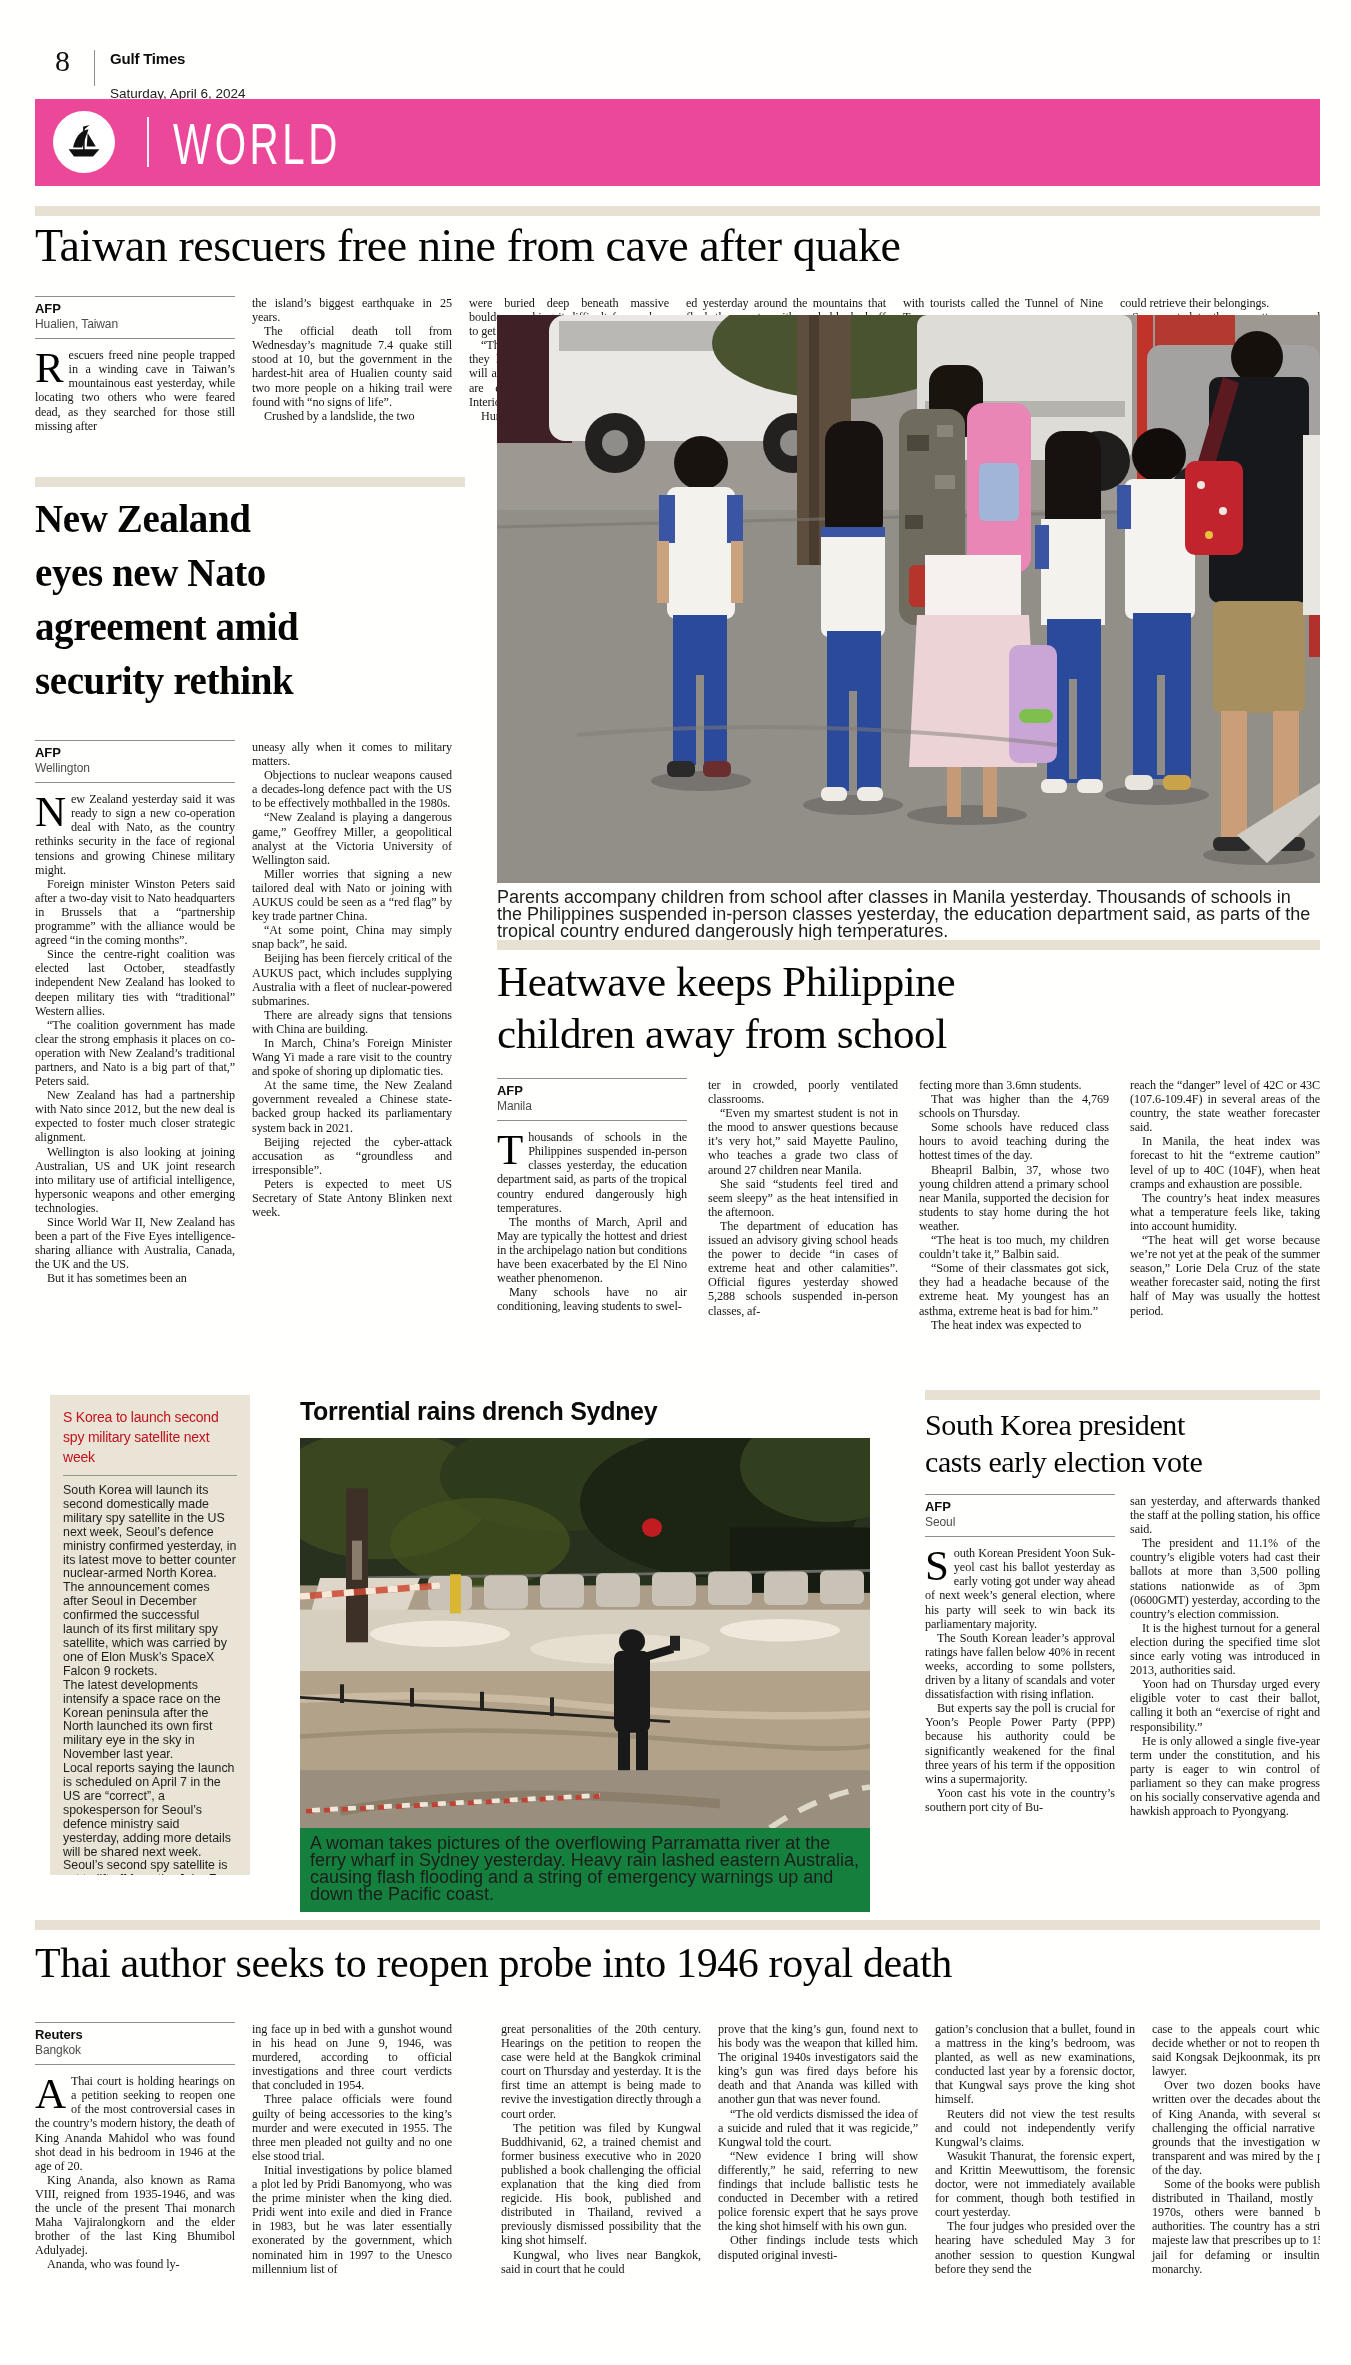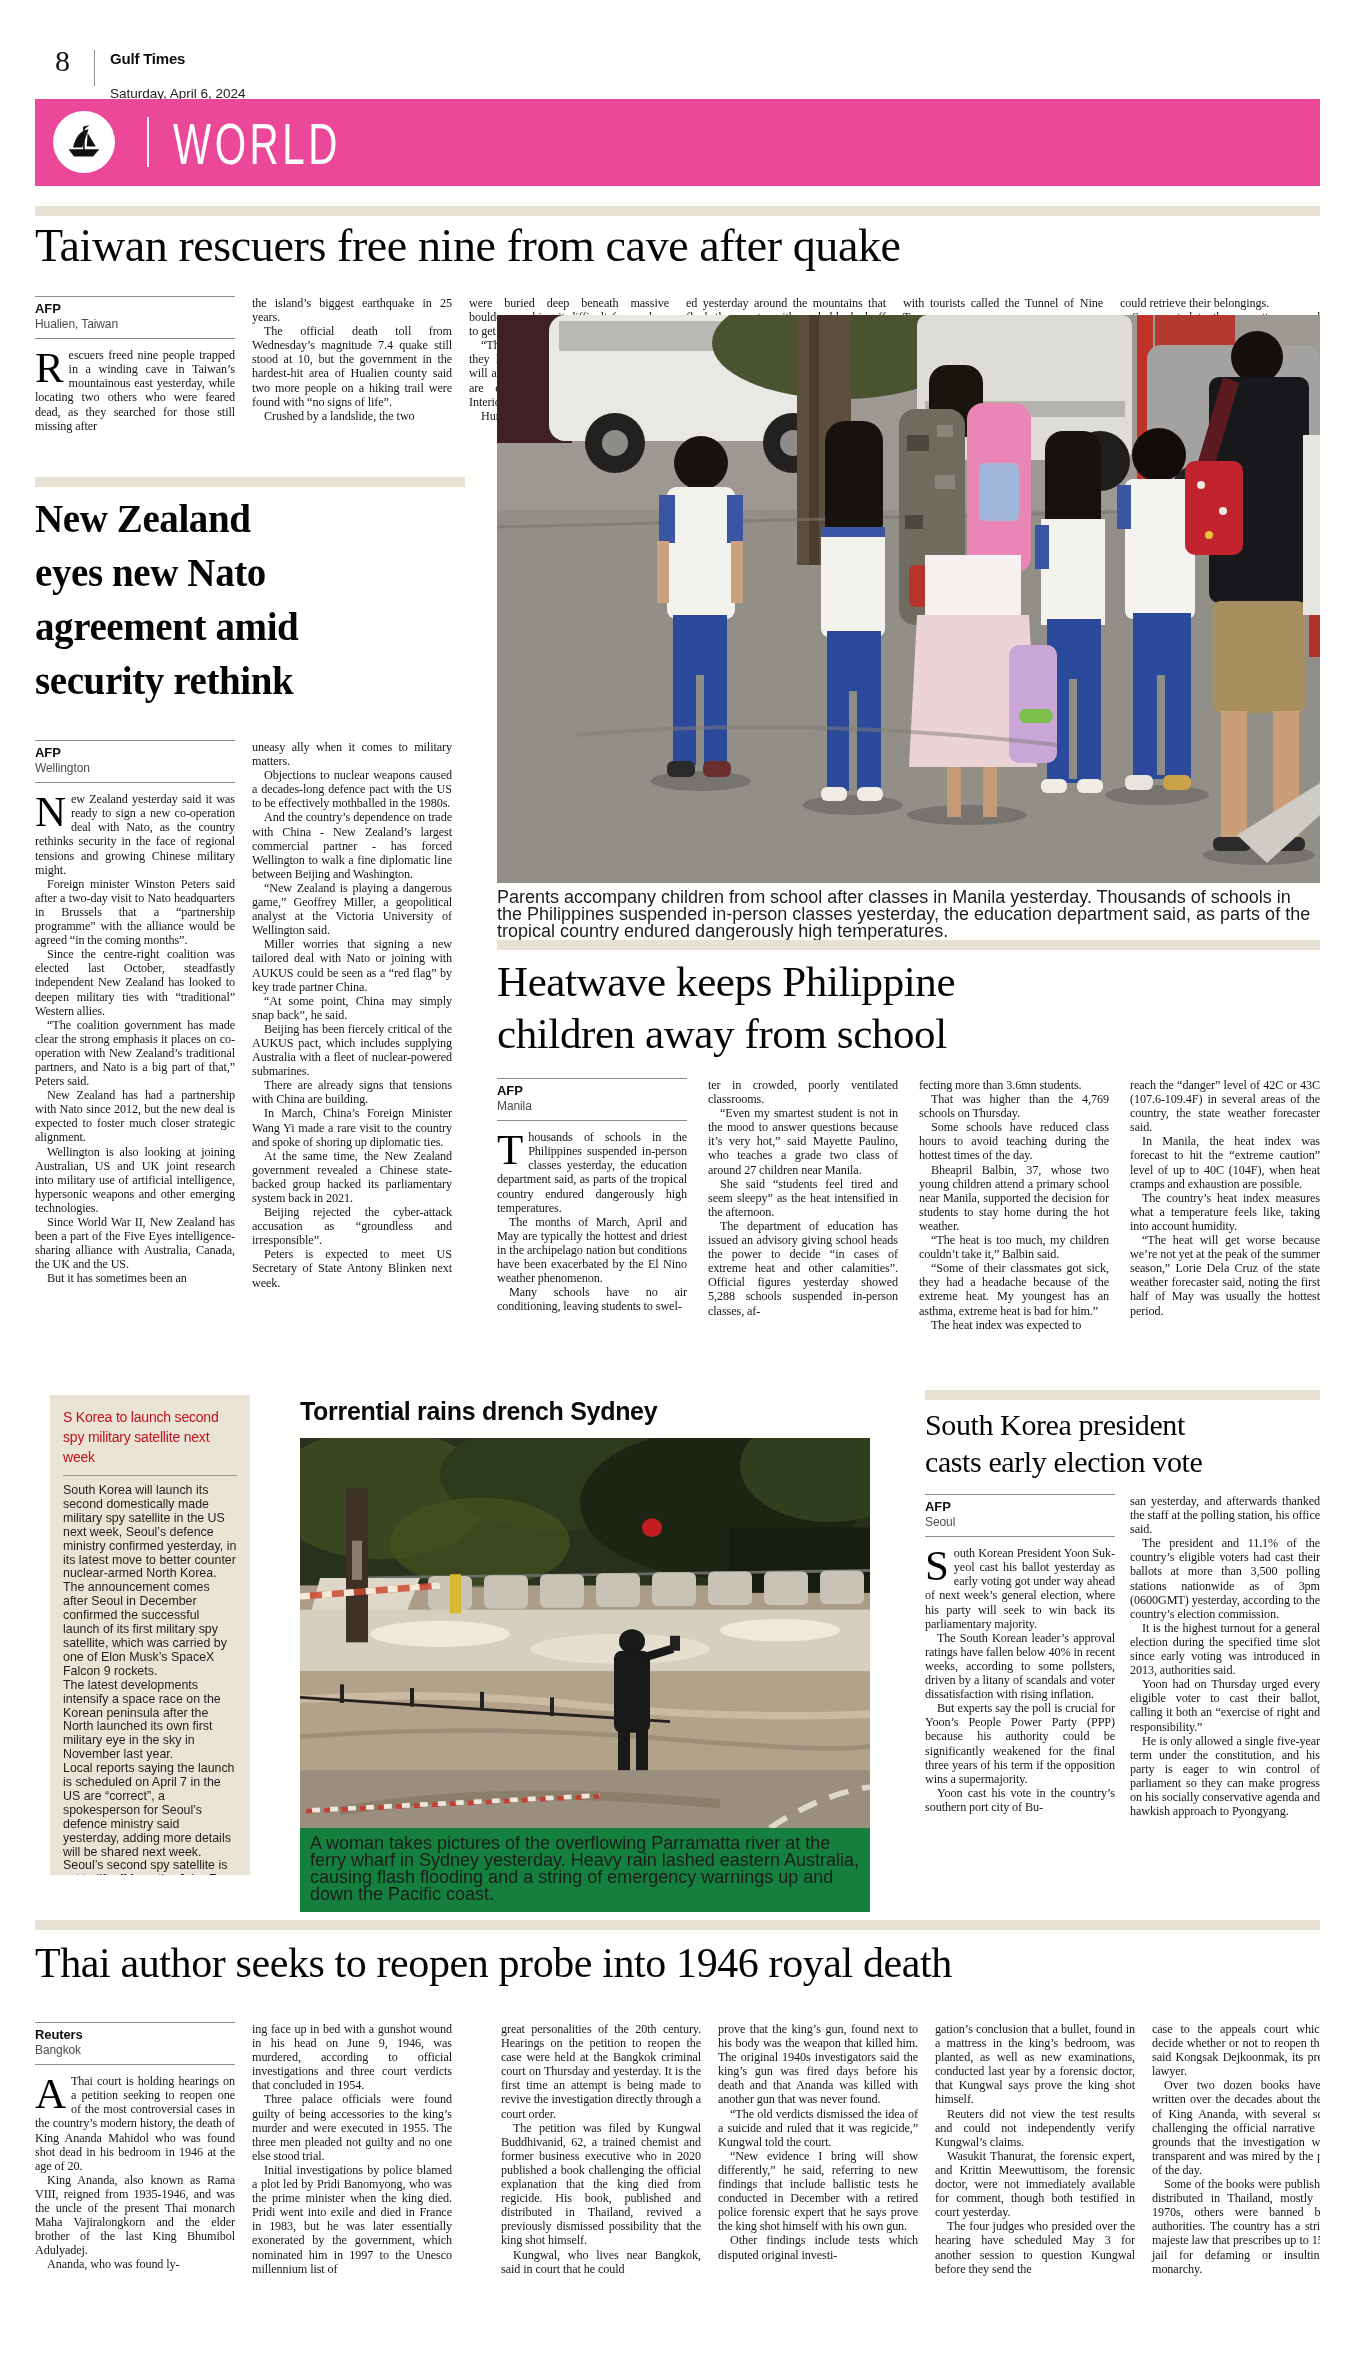--- a/index.html
+++ b/index.html
@@ -132,21 +132,20 @@
           <p>“The coalition government has made clear the strong emphasis it places on co-operation with New Zealand’s traditional partners, and Nato is a big part of that,” Peters said.</p>
           <p>New Zealand has had a partnership with Nato since 2012, but the new deal is expected to foster much closer strategic alignment.</p>
           <p>Wellington is also looking at joining Australian, US and UK joint research into military use of artificial intelligence, hypersonic weapons and other emerging technologies.</p>
           <p>Since World War II, New Zealand has been a part of the Five Eyes intelligence-sharing alliance with Australia, Canada, the UK and the US.</p>
           <p>But it has sometimes been an</p>
         </div>
     </div>
     <div class="bodycol paras" style="flex:0 0 200px;">
         <p>uneasy ally when it comes to military matters.</p>
         <p>Objections to nuclear weapons caused a decades-long defence pact with the US to be effectively mothballed in the 1980s.</p>
-        <p>And the country’s dependence on trade with China - New Zealand’s largest commercial partner - has forced Wellington to walk a fine diplomatic line between Beijing and Washington.</p>
         <p>“New Zealand is playing a dangerous game,” Geoffrey Miller, a geopolitical analyst at the Victoria University of Wellington said.</p>
         <p>Miller worries that signing a new tailored deal with Nato or joining with AUKUS could be seen as a “red flag” by key trade partner China.</p>
         <p>“At some point, China may simply snap back”, he said.</p>
         <p>Beijing has been fiercely critical of the AUKUS pact, which includes supplying Australia with a fleet of nuclear-powered submarines.</p>
         <p>There are already signs that tensions with China are building.</p>
         <p>In March, China’s Foreign Minister Wang Yi made a rare visit to the country and spoke of shoring up diplomatic ties.</p>
         <p>At the same time, the New Zealand government revealed a Chinese state-backed group hacked its parliamentary system back in 2021.</p>
         <p>Beijing rejected the cyber-attack accusation as “groundless and irresponsible”.</p>
         <p>Peters is expected to meet US Secretary of State Antony Blinken next week.</p>
       </div>

